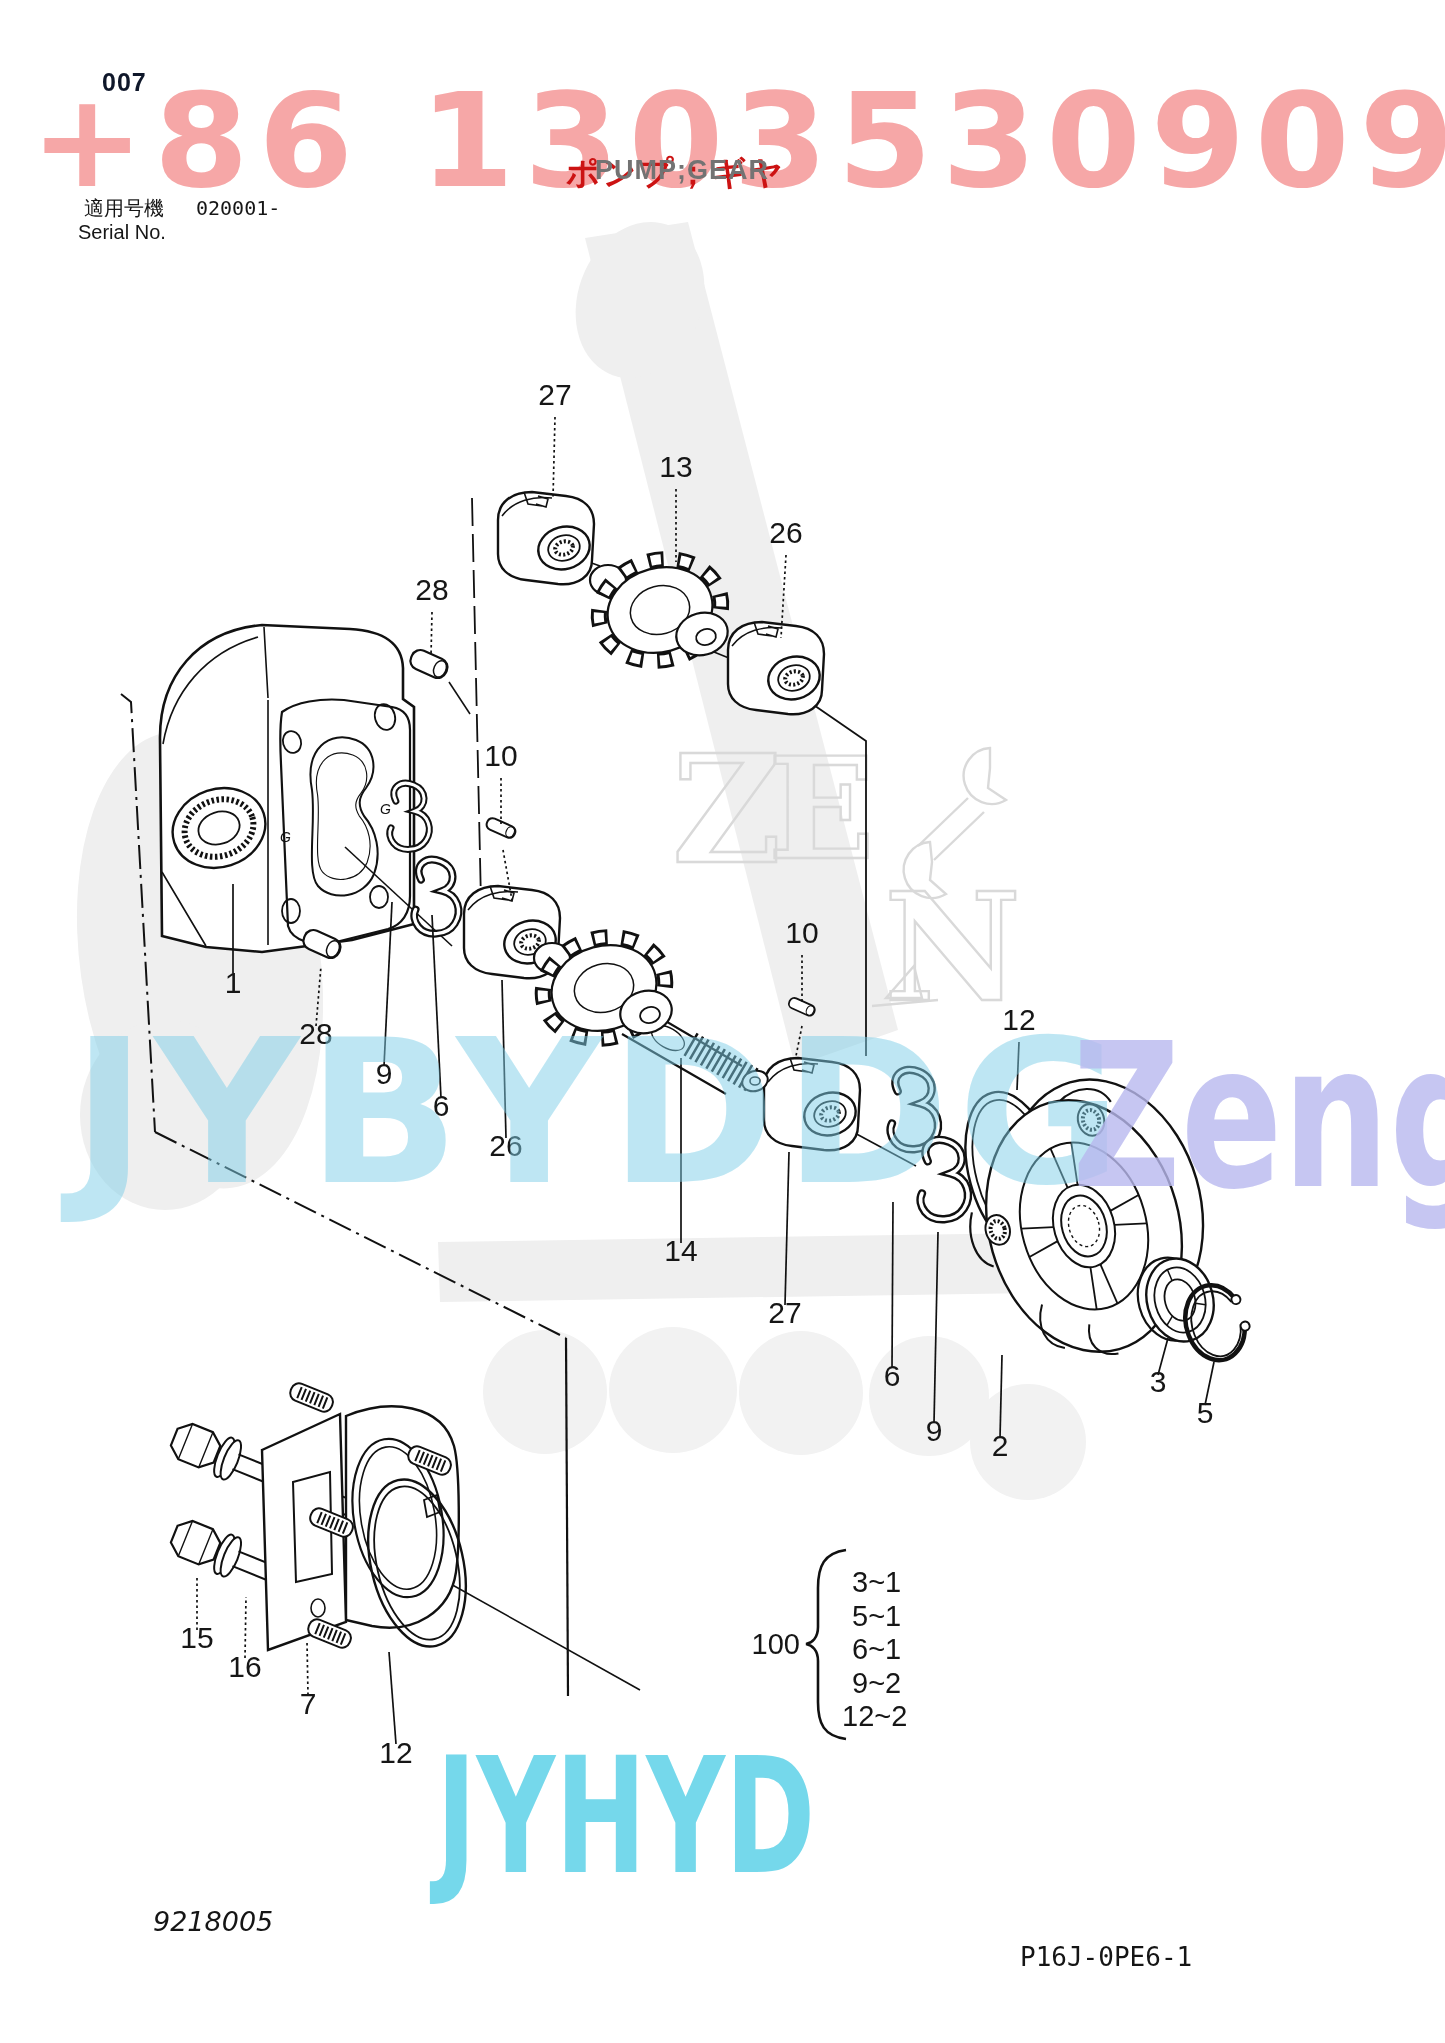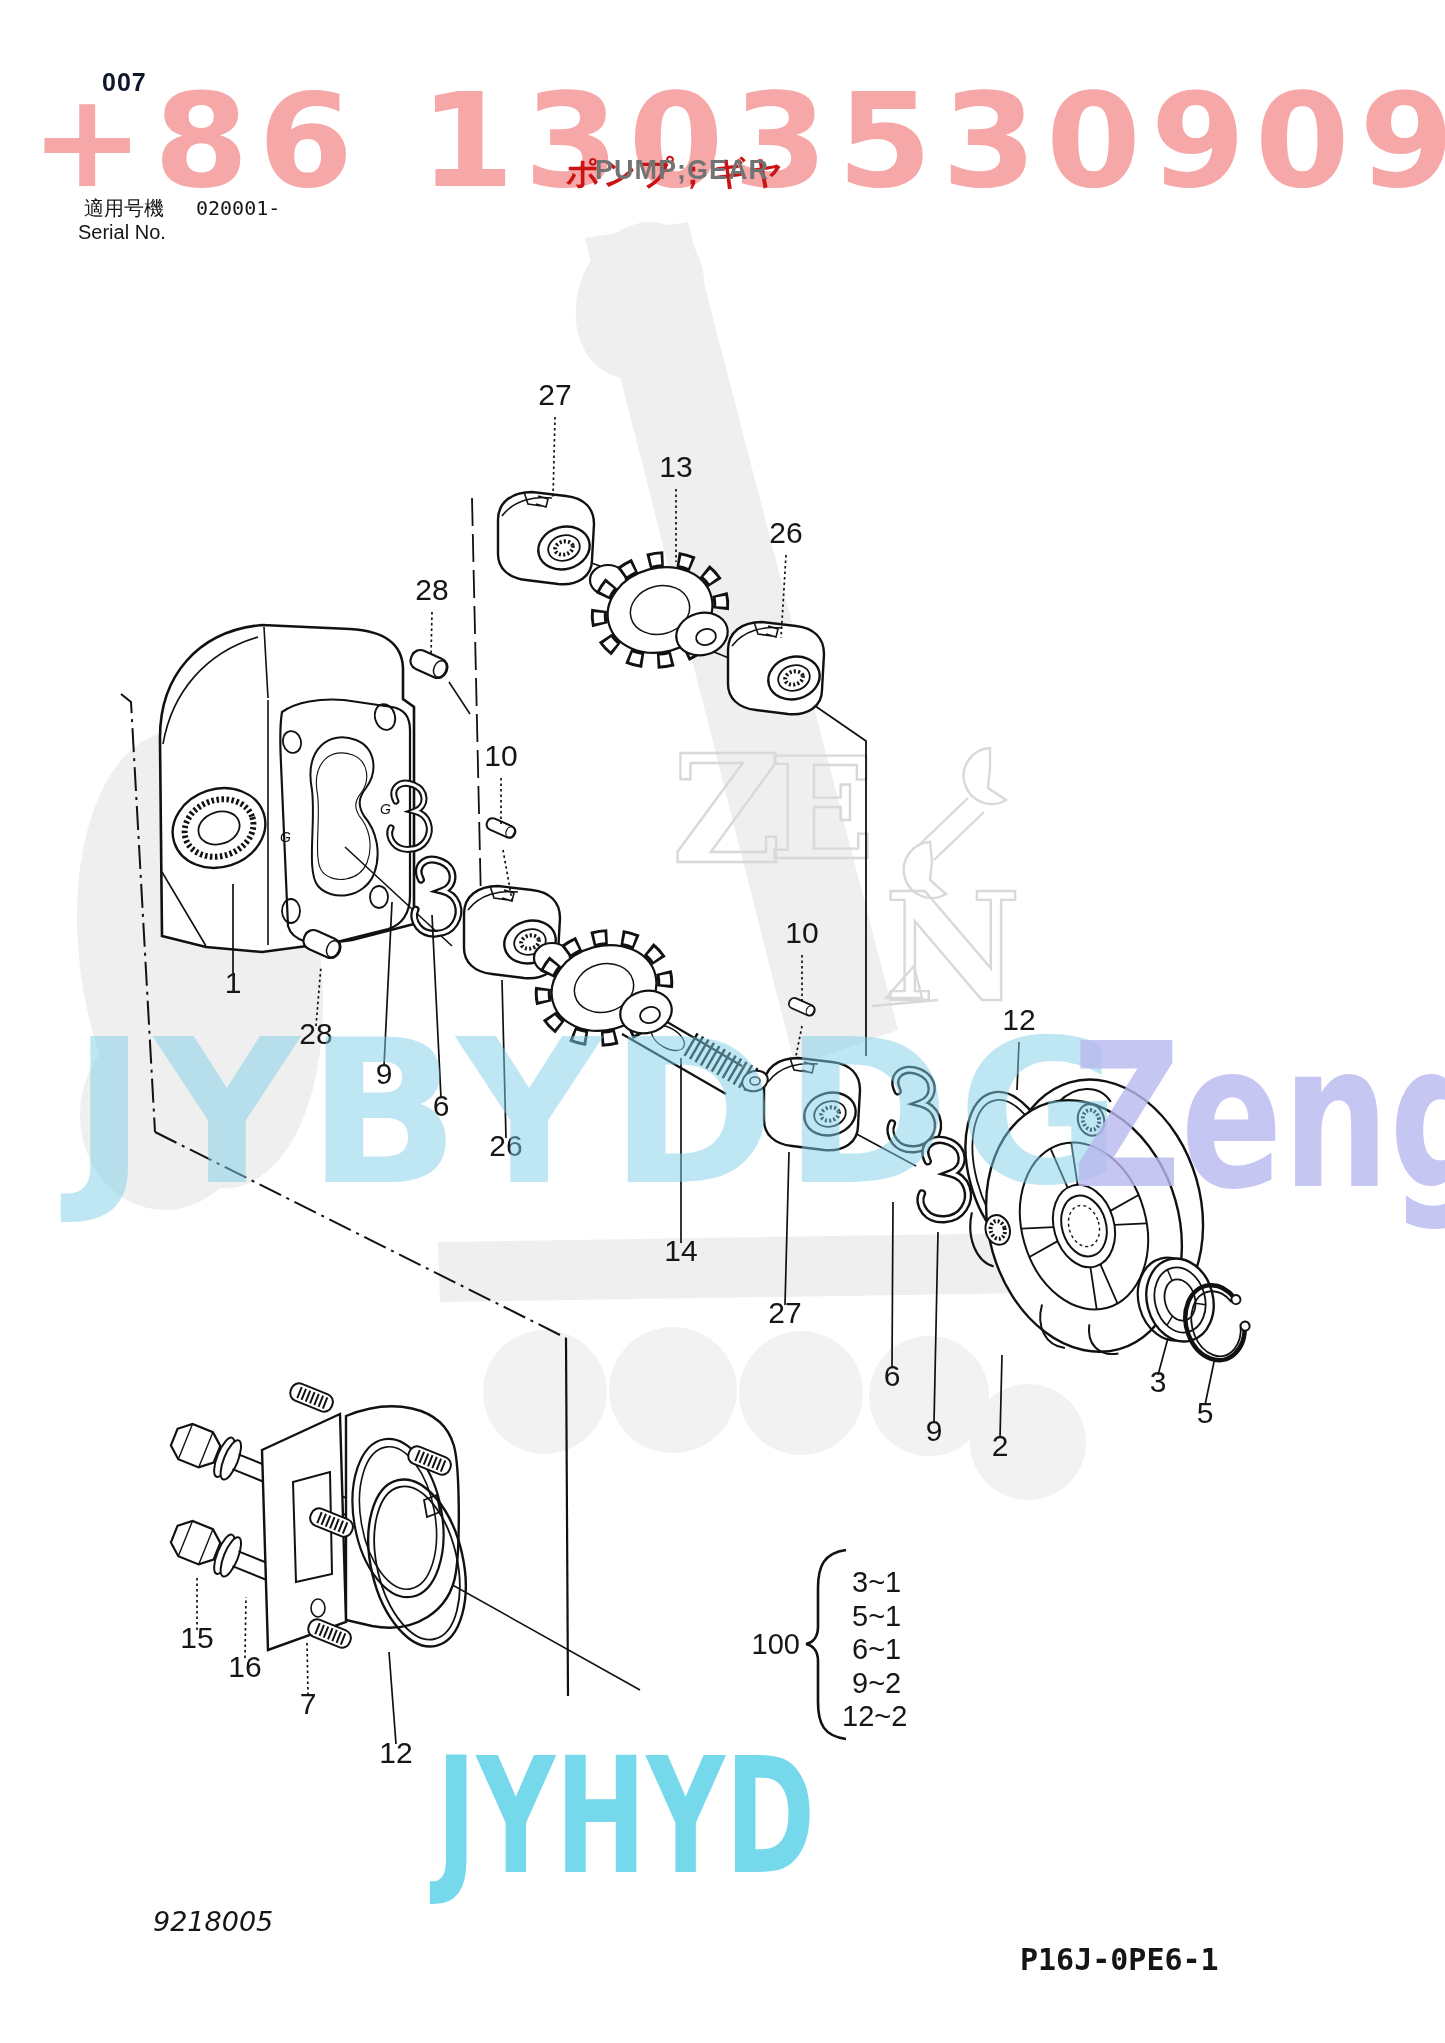--- a/index.html
+++ b/index.html
@@ -7,21 +7,21 @@
          font-family:"Liberation Sans",sans-serif;}
   #stage svg{position:absolute;left:0;top:0;}
   .hdr{position:absolute;color:#0f172a;white-space:nowrap;z-index:30;}
   .page-num{left:102px;top:68px;font-size:25px;font-weight:bold;letter-spacing:1px;}
   .title-jp{left:566px;top:108px;font-size:33px;font-weight:bold;color:#cc1313;letter-spacing:3px;margin-top:43px;}
   .title-en{left:595px;top:155px;font-size:27px;font-weight:bold;color:#737373;letter-spacing:1px;}
   .serial-jp{left:84px;top:195px;font-size:20px;color:#161616;}
   .serial-jp .val{margin-left:32px;font-family:"DejaVu Sans Mono",monospace;}
   .serial-en{left:78px;top:221px;font-size:20px;font-family:Liberation Sans, sans-serif;color:#161616;}
   .doc-num{left:153px;top:1906px;font-size:27px;font-style:italic;font-family:"DejaVu Sans",sans-serif;color:#151515;}
-  .draw-code{left:1020px;top:1942px;font-size:30px;font-family:"DejaVu Sans Mono",monospace;color:#151515;font-weight:bold;}
+  .draw-code{left:1020px;top:1942px;font-size:26px;font-family:"DejaVu Sans Mono",monospace;color:#151515;}
   text.co{font-family:"Liberation Sans",sans-serif;font-size:30px;fill:#161616;}
   text.note{font-family:"Liberation Sans",sans-serif;font-size:29px;fill:#161616;}
   .wm-outline{font-family:"DejaVu Serif",serif;font-weight:bold;}
 </style>
 </head>
 <body>
 
 <div id="stage">
 
 <svg width="1445" height="2043" viewBox="0 0 1445 2043">

